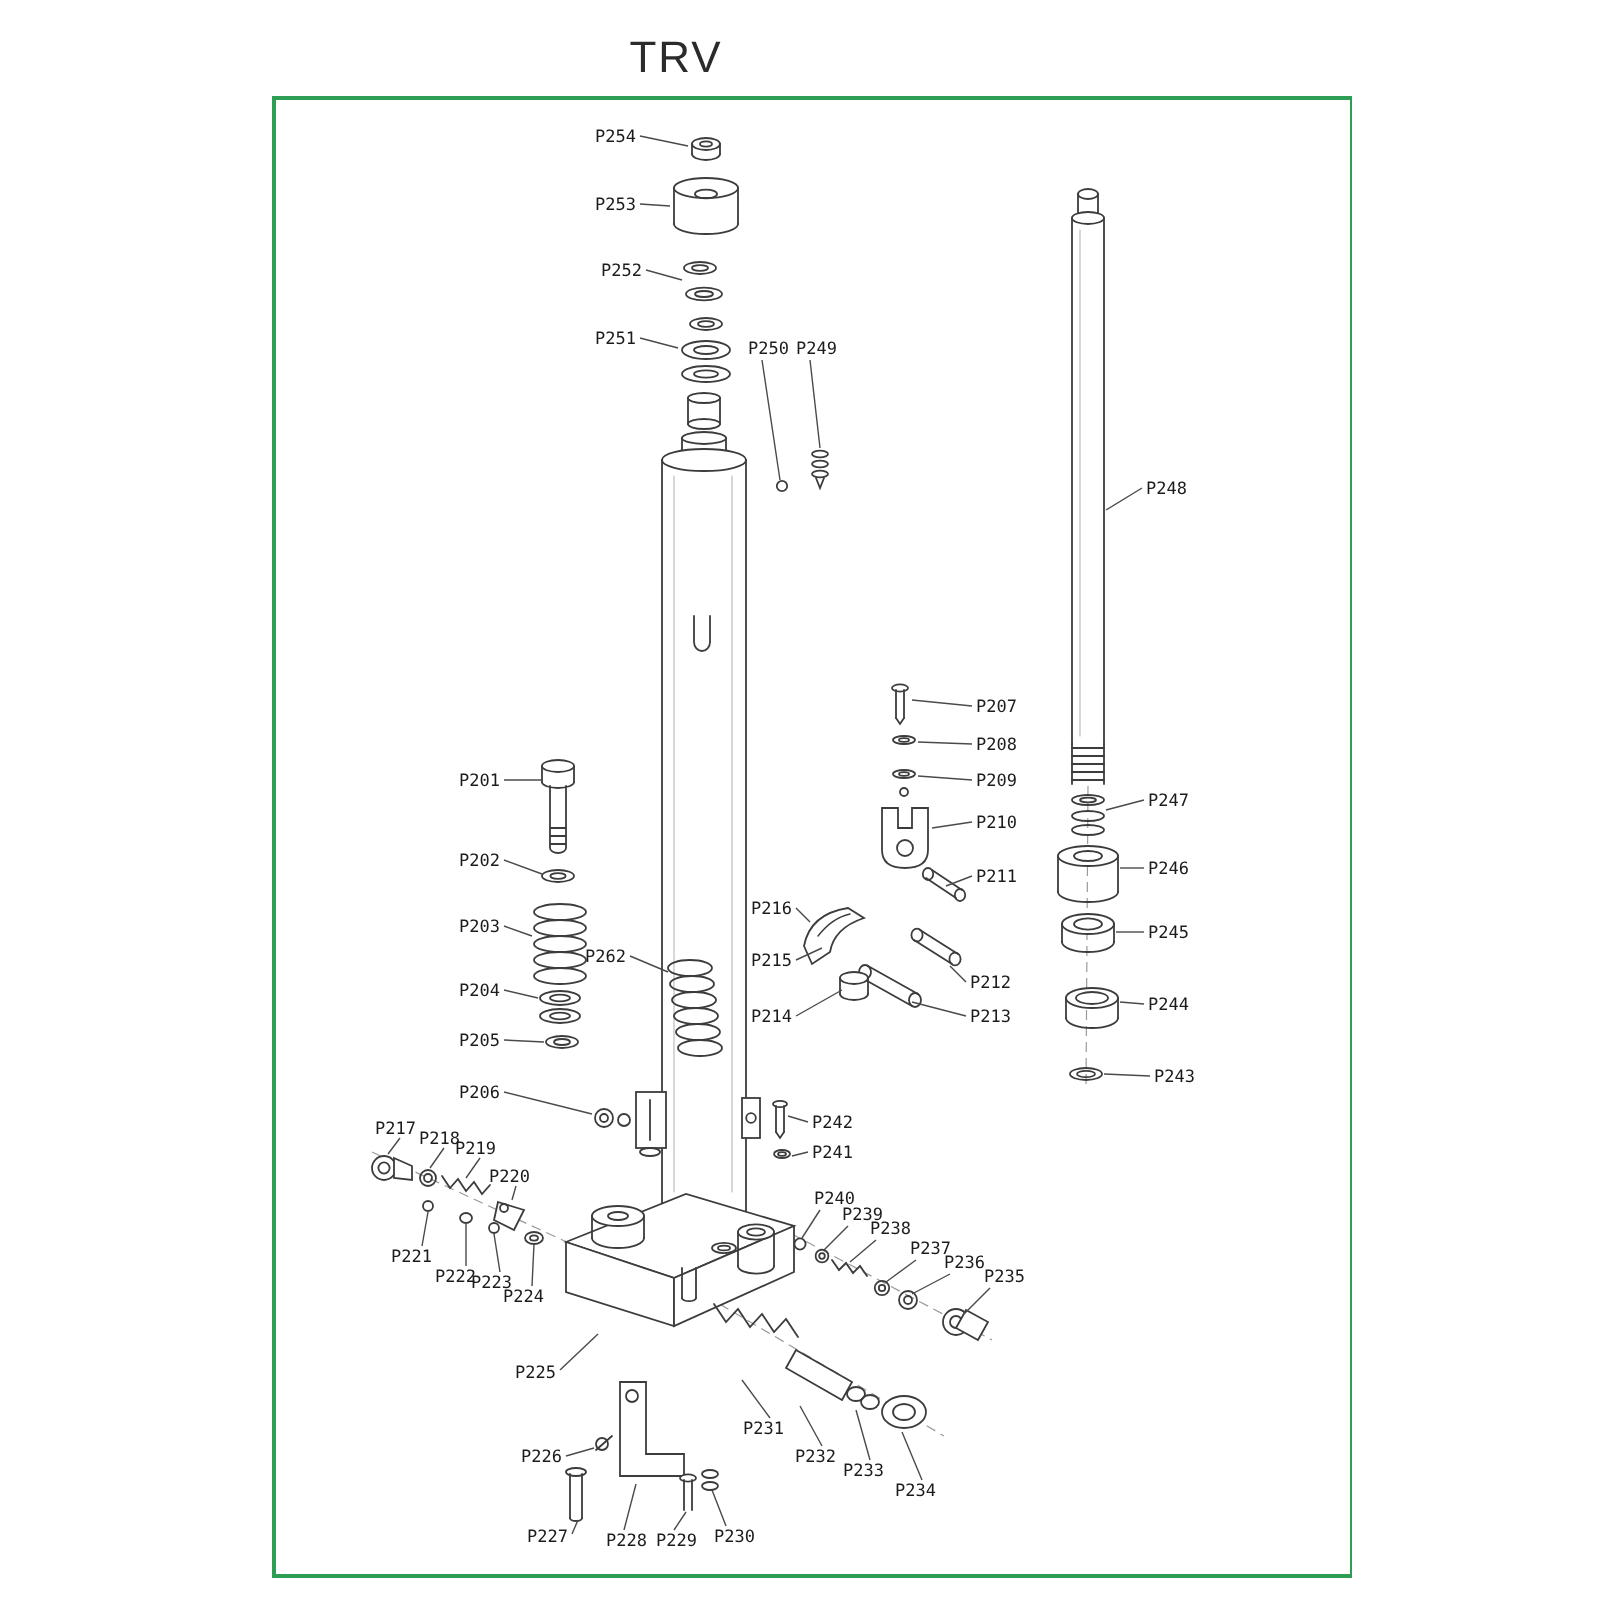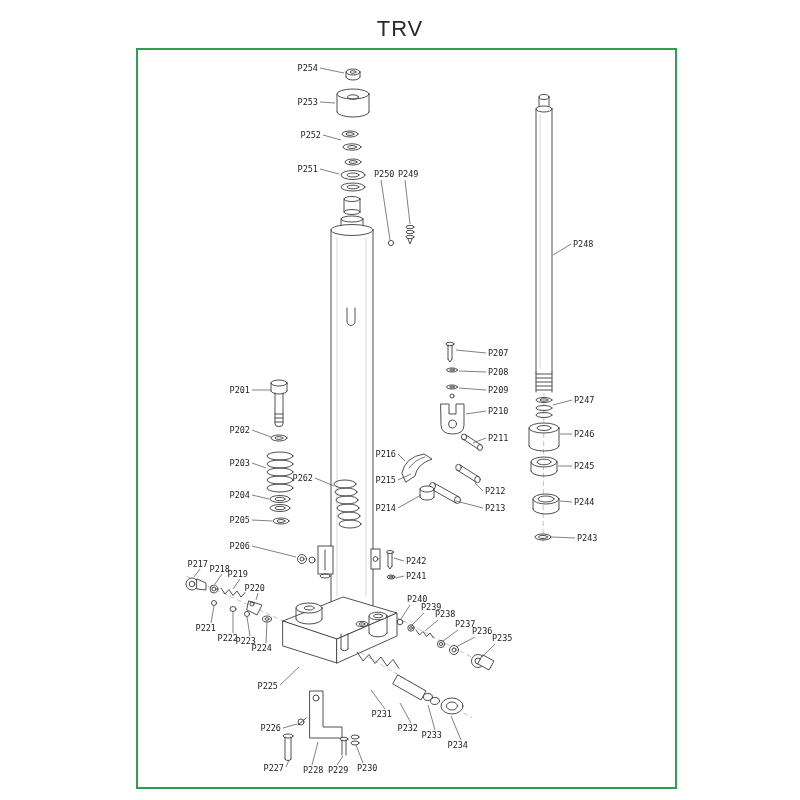--- a/index.html
+++ b/index.html
@@ -1,16 +1,16 @@
 <!DOCTYPE html>
 <html><head>
 <meta charset="utf-8">
 <style>
   html,body{margin:0;padding:0;background:#ffffff;}
-  .stage{position:relative;width:800px;height:800px;font-family:"Liberation Sans",sans-serif;overflow:hidden;background:#fff;}
+  .stage{position:relative;width:676px;height:800px;font-family:"Liberation Sans",sans-serif;overflow:hidden;background:#fff;}
   .title{position:absolute;top:16px;left:0;width:100%;text-align:center;font-size:22px;letter-spacing:1px;color:#2b2b2b;}
   .frame{position:absolute;left:136px;top:48px;width:541px;height:741px;border:2px solid #2f9e55;box-sizing:border-box;}
   svg.diagram{position:absolute;left:0;top:0;}
   .ln{stroke:#3c3c3c;stroke-width:0.9;fill:none;stroke-linecap:round;}
   .fw{fill:#ffffff;}
   .dash{stroke:#9a9a9a;stroke-width:0.6;fill:none;stroke-dasharray:5 3;}
   .shade{stroke:#bdbdbd;stroke-width:0.6;}
   .part-label{font-family:"DejaVu Sans Mono",monospace;font-size:8.5px;fill:#1c1c1c;}
   .leader{stroke:#4a4a4a;stroke-width:0.7;}
 </style>

